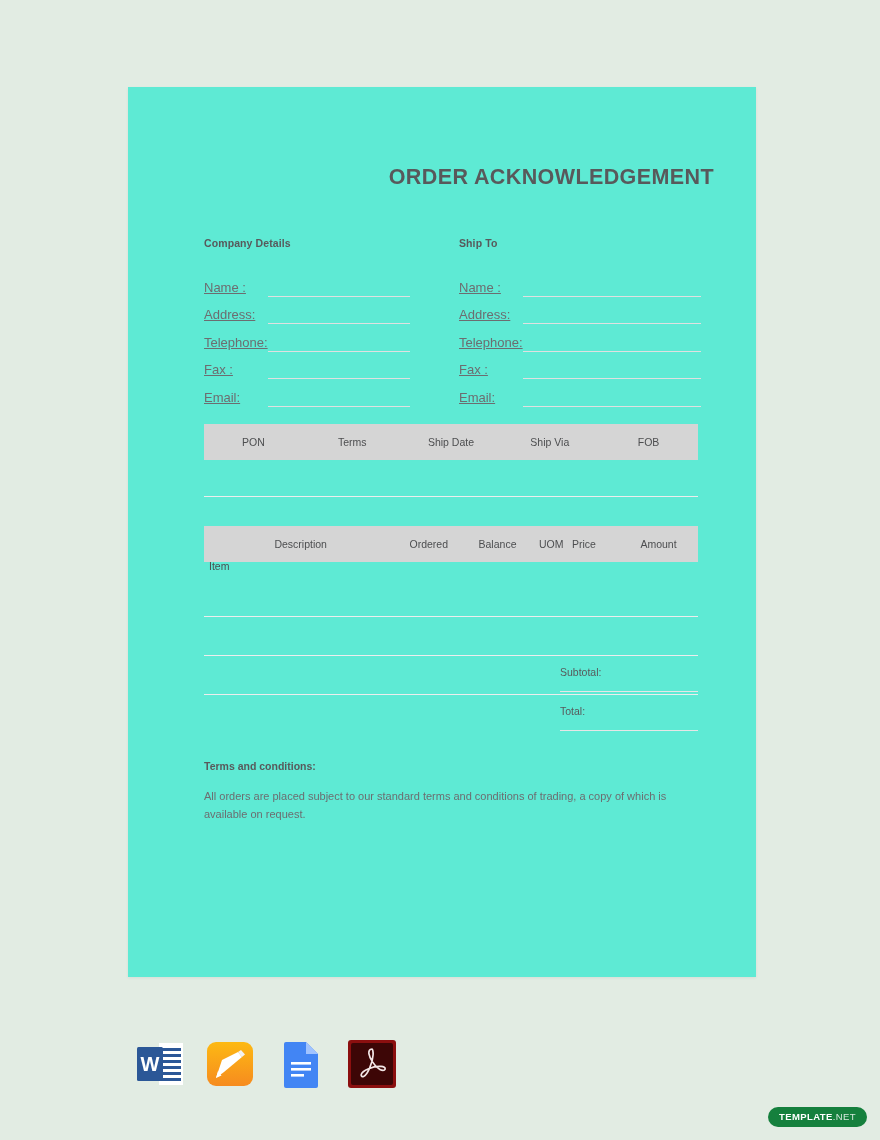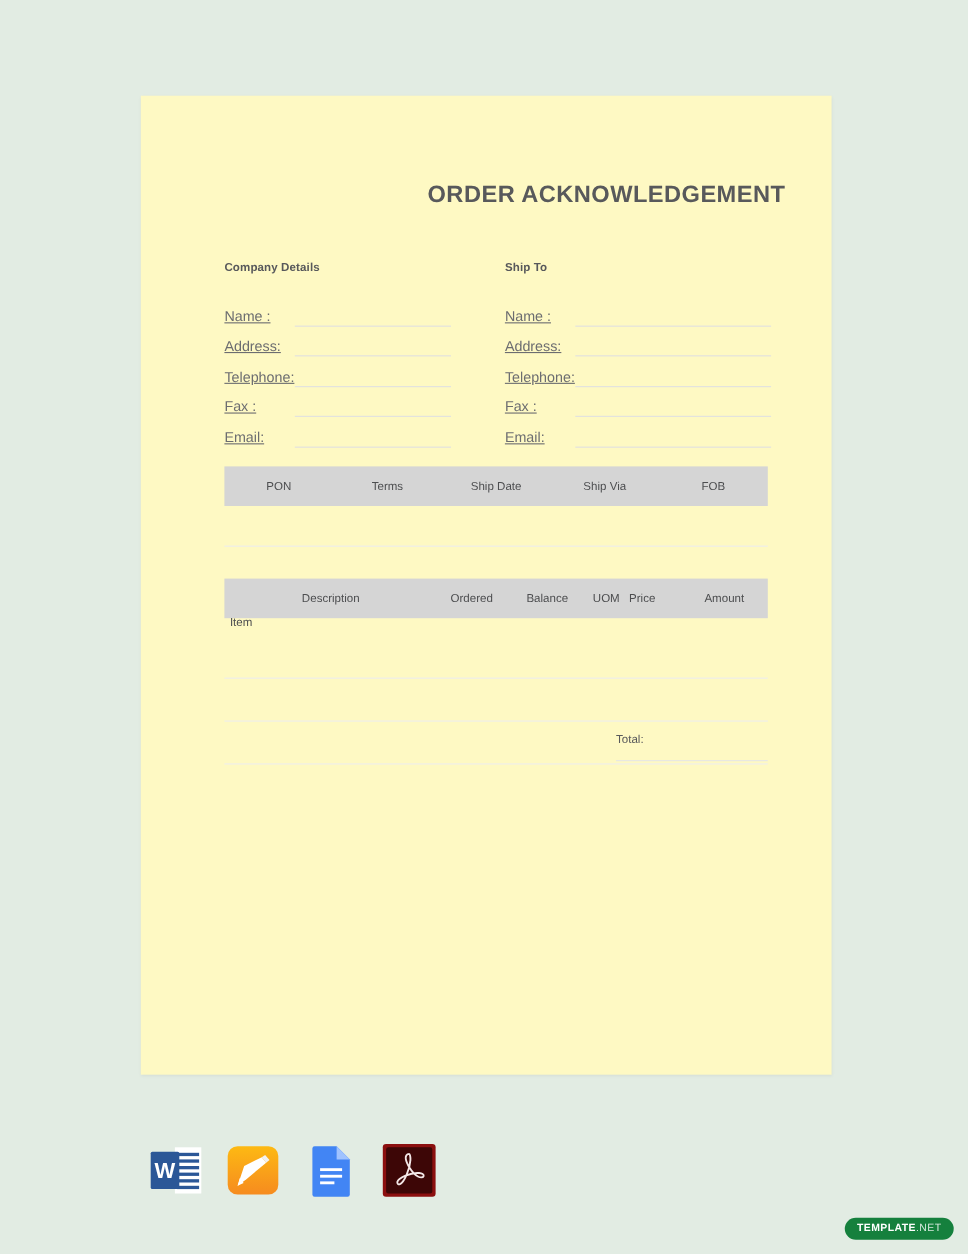--- a/index.html
+++ b/index.html
@@ -16,21 +16,21 @@
     position: relative;
   }
 
   
   .page {
     position: absolute;
     left: 128px;
     top: 87px;
     width: 628px;
     height: 890px;
-    background: #fef9c3;
+    background: #5eead4;
     box-shadow: 0 1px 3px rgba(0,0,0,0.06);
   }
 
   .doc-title {
     position: absolute;
     left: 76px;
     top: 78px;
     width: 510px;
     text-align: right;
     font-size: 21.5px;
@@ -265,24 +265,31 @@
     </div>
     <div class="rows">
       <div class="irow"></div>
       <div class="irow"></div>
       <div class="irow"></div>
     </div>
   </div>
 
   <div class="totals">
     <div class="trow2">
+      <span class="tlabel">Subtotal:</span>
+    </div>
+    <div class="trow2">
       <span class="tlabel">Total:</span>
     </div>
   </div>
 
+  <div class="terms">
+    <div class="terms-title">Terms and conditions:</div>
+    <div class="terms-body">All orders are placed subject to our standard terms and conditions of trading, a copy of which is available on request.</div>
+  </div>
 
 </div>
 
 <div class="icons">
 
   <div class="icon-box">
     <svg width="56" height="56" viewBox="0 0 56 56" aria-hidden="true">
       <rect x="28" y="7" width="24" height="42" fill="#ffffff"></rect>
       <rect x="30" y="12" width="20" height="3" fill="#2b5797"></rect>
       <rect x="30" y="18" width="20" height="3" fill="#2b5797"></rect>

